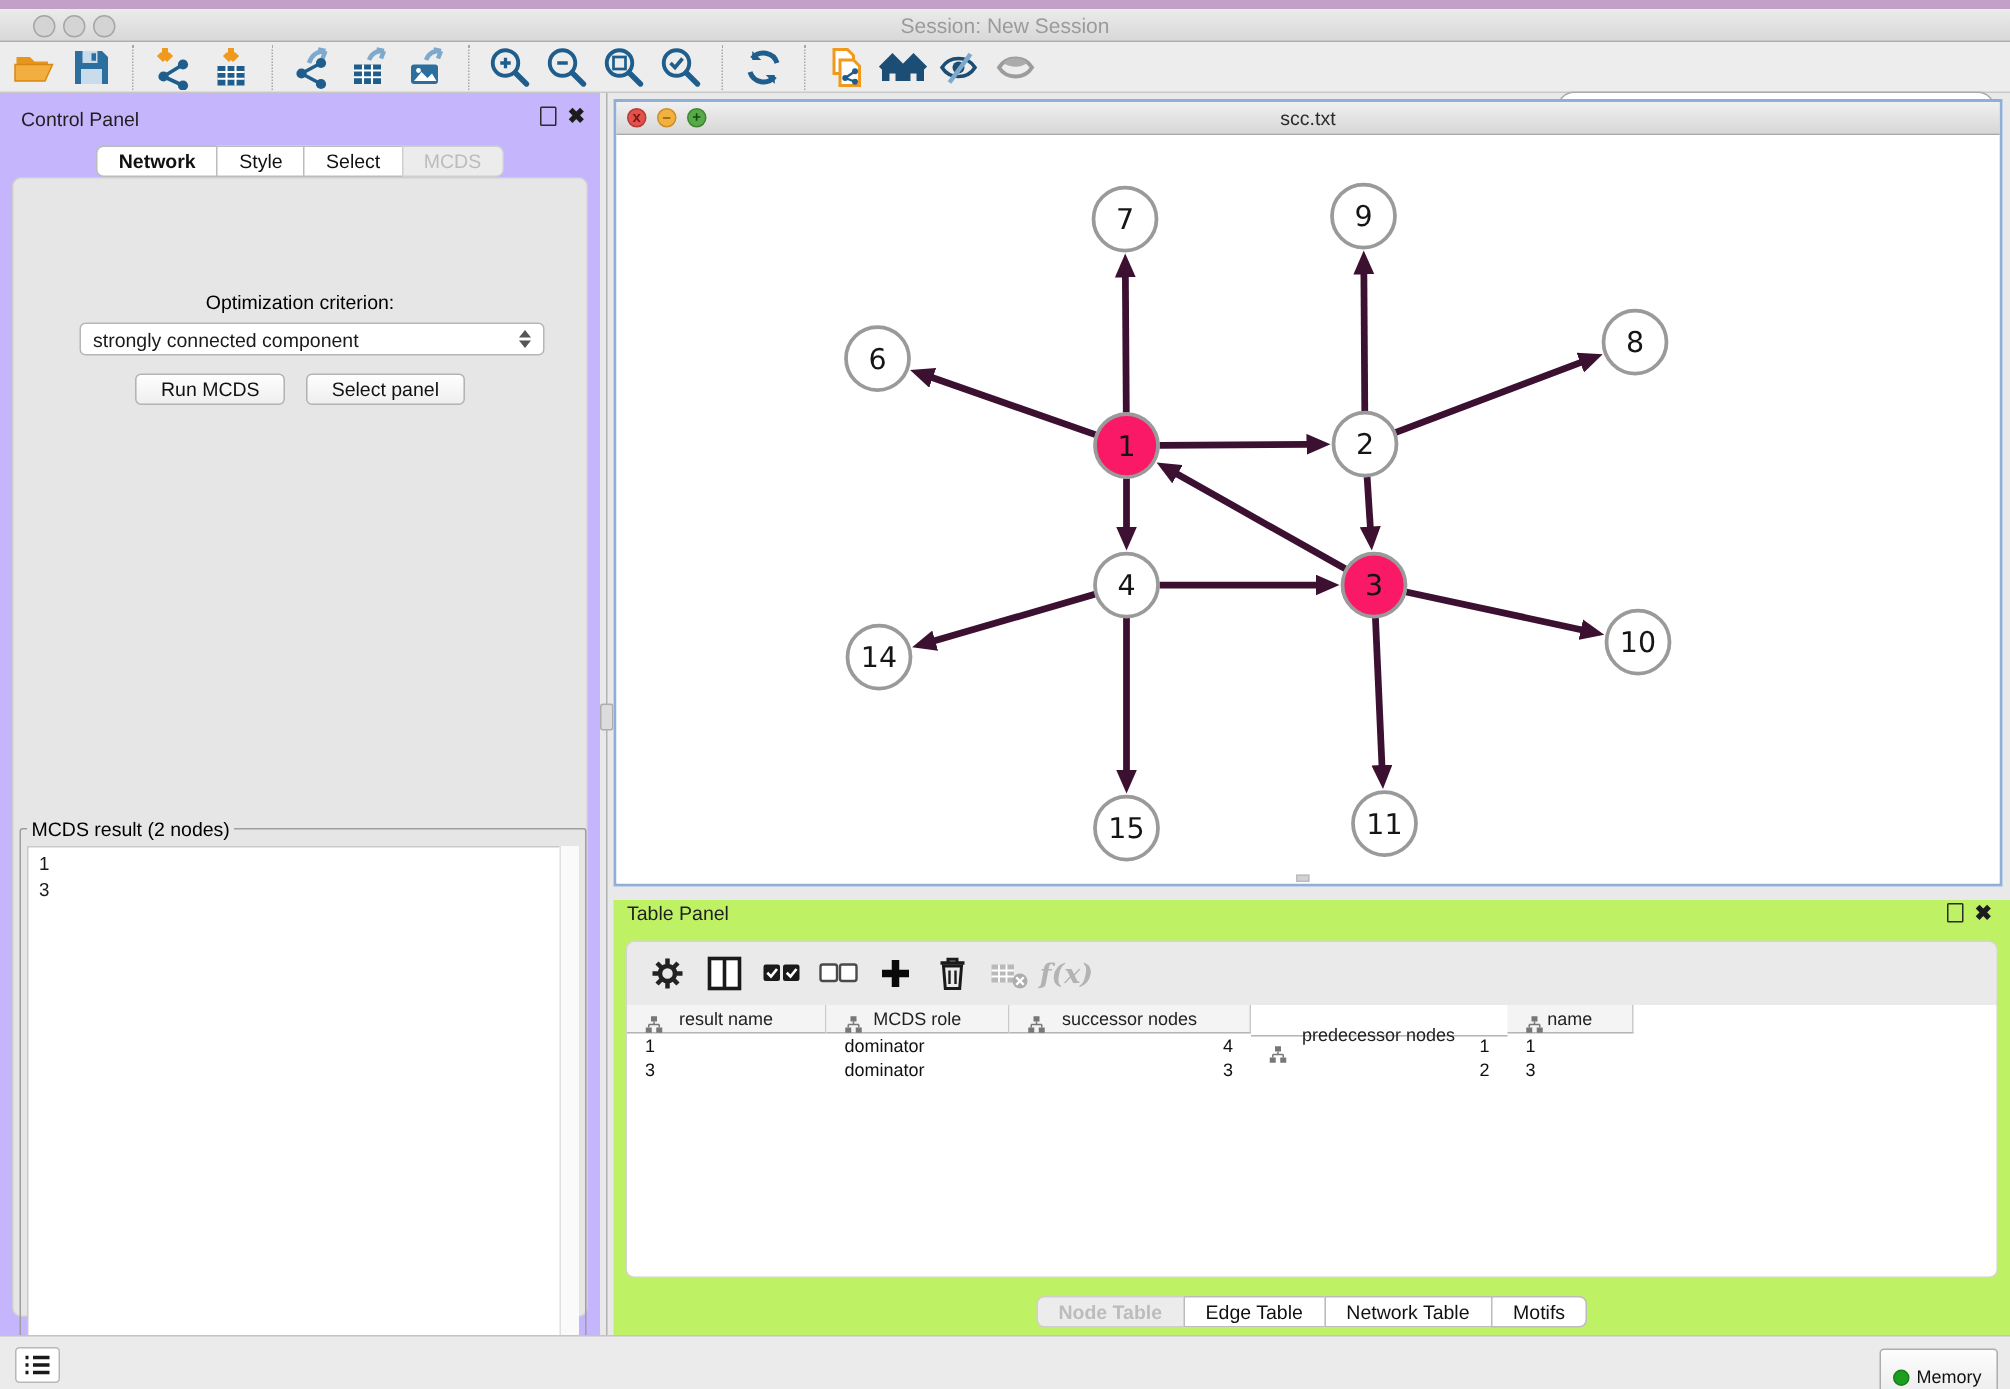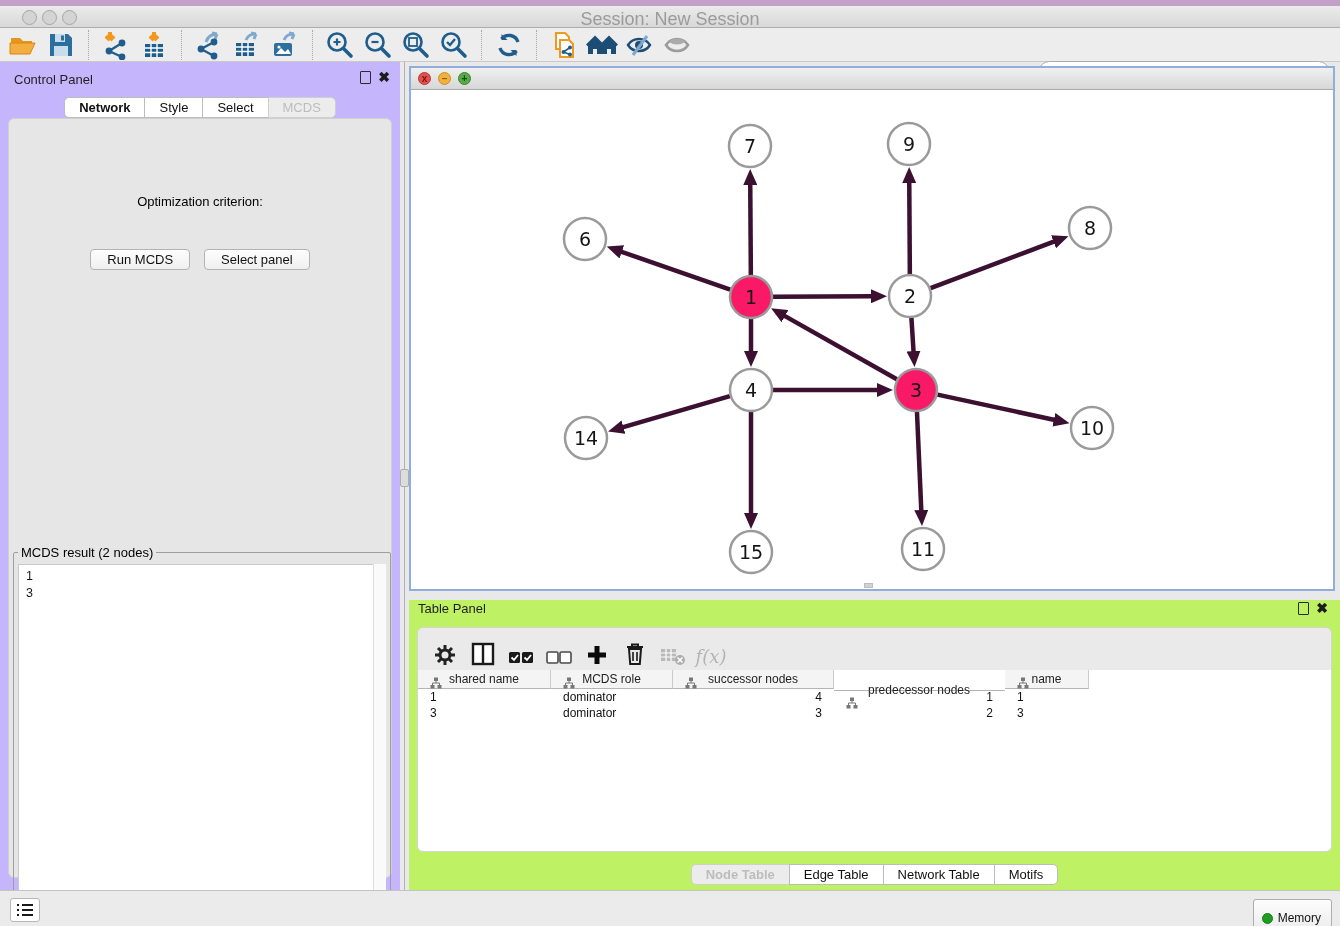--- a/index.html
+++ b/index.html
@@ -7,21 +7,21 @@
   body { font-family:"Liberation Sans", sans-serif; background:#E9E9E9; position:relative; font-size:13px; color:#1a1a1a; }
   .abs { position:absolute; }
 
   
   .top-strip { left:0; top:0; width:1340px; height:6px; background:#C2A0C8; }
   .titlebar { left:0; top:6px; width:1340px; height:22px;
     background:linear-gradient(#EBEBEB,#D8D8D8); border-bottom:1px solid #ADADAD; }
   .traffic { position:absolute; top:4px; width:15px; height:15px; border-radius:50%;
     background:#D4D4D4; border:1px solid #A6A6A6; }
   .titlebar .t1{left:22px}.titlebar .t2{left:42px}.titlebar .t3{left:62px}
-  .title-text { position:absolute; left:0; right:0; top:3px; text-align:center; color:#9B9B9B; font-size:18px; }
+  .title-text { position:absolute; left:0; right:0; top:3px; text-align:center; color:#9B9B9B; font-size:14px; }
 
   
   .toolbar { left:0; top:28px; width:1340px; height:34px; background:#EDEDED;
     border-bottom:1px solid #C9C9C9; display:flex; align-items:center; padding-left:4px; }
   .tb-btn { width:38px; height:32px; display:flex; align-items:center; justify-content:center; }
   .tb-btn svg { display:block; }
   .tb-sep { width:1px; height:30px; margin:0 8px; border-left:1px dotted #A8A8A8; }
   .search-wrap { position:absolute; right:10px; top:33px; width:292px; height:23px;
     background:#fff; border:1px solid #ABABAB; border-radius:12px; display:flex; align-items:center; padding-left:7px; }
   .search-wrap input { border:none; outline:none; flex:1; height:18px; font-size:12px; background:transparent; }
@@ -76,21 +76,21 @@
   .nt-max { left:47px; background:#58A948; border:1px solid #3F8532; color:#0E4D0E; }
   .net-title { position:absolute; left:0; right:0; top:3px; text-align:center; font-size:13px; color:#2A2A2A; }
   .net-canvas { position:absolute; left:0; top:22px; width:922px; height:499px; background:#fff; }
   .net-grip { position:absolute; left:453px; bottom:1px; width:9px; height:5px; background:#D2D2D2; border:1px solid #BDBDBD; }
 
   
   .table-panel { left:409px; top:600px; width:931px; height:290px; background:#bef264; }
   .tp-inner { position:absolute; left:8px; top:27px; width:915px; height:225px;
     background:#EAEAEA; border:1px solid #D4D4D4; border-radius:6px; overflow:hidden; }
   .tp-toolbar { position:absolute; left:0; top:0; right:0; height:42px; display:flex; align-items:center; padding-left:8px; }
-  .tp-btn { width:38px; height:36px; display:flex; align-items:flex-end; justify-content:center; }
+  .tp-btn { width:38px; height:36px; display:flex; align-items:center; justify-content:center;font-weight:bold; }
   .fx-label { font-family:"DejaVu Serif", serif; font-style:italic; font-size:18px; color:#B3B3B3; }
   .tp-table { position:absolute; left:0; top:42px; right:0; bottom:0; background:#fff; }
   .tp-head { display:flex; height:19px; }
   .th-cell { position:relative; background:#F4F4F4; border-right:1px solid #CBCBCB; border-bottom:1px solid #B5B5B5;
     font-size:12px; color:#222; display:flex; align-items:center; justify-content:center; }
   .th-cell svg { position:absolute; left:6px; top:4px; }
   .tp-row { display:flex; height:16px; font-size:12px; color:#111; }
   .td-cell { padding:1px 12px 0 12px; }
 
   .tp-tabs { position:absolute; left:0; right:0; top:264px; display:flex; justify-content:center; }
@@ -257,20 +257,27 @@
     <span class="close-ico">✖</span>
   </div>
   <div class="cp-tabs">
       <div class="tab">Network</div>
       <div class="tab">Style</div>
       <div class="tab">Select</div>
       <div class="tab active">MCDS</div>
     </div>
   <div class="cp-body">
     <div class="opt-label">Optimization criterion:</div>
+    <div class="dropdown">
+      <span class="dd-val">strongly connected component</span>
+      <span class="dd-arrows">
+          <i class="dd-up"></i>
+          <i class="dd-down"></i>
+        </span>
+    </div>
     <div class="cp-buttons">
       <div class="btn">Run MCDS</div>
       <div class="btn">Select panel</div>
     </div>
     <fieldset class="result-fieldset">
       <legend>MCDS result (2 nodes)</legend>
       <div class="result-text">1
 3</div>
       <div class="result-scroll"></div>
     </fieldset>
@@ -280,20 +287,21 @@
 <div class="abs v-splitter">
   <div class="line"></div>
   <div class="handle"></div>
 </div>
 
 <div class="abs net-window">
   <div class="net-titlebar">
     <span class="nt-btn nt-close">x</span>
     <span class="nt-btn nt-min">–</span>
     <span class="nt-btn nt-max">+</span>
+    <div class="net-title">scc.txt</div>
   </div>
   <div class="net-canvas">
     <svg id="graph-svg" width="922" height="499">
         <defs>
           <marker id="arrow" markerUnits="userSpaceOnUse" markerWidth="17" markerHeight="14" refX="1" refY="7" orient="auto">
             <path d="M0,0 L16,7 L0,14 Z" fill="#3B1031"></path>
           </marker>
         </defs>
         <line x1="339.85430783059013" y1="185.00048241911261" x2="339.25165011079883" y2="93.99916673062364" stroke="#3B1031" stroke-width="4.5" marker-end="url(#arrow)"></line>
         <line x1="319.23121807335133" y1="199.7434376400866" x2="209.87335060057495" y2="161.5340622580322" stroke="#3B1031" stroke-width="4.5" marker-end="url(#arrow)"></line>
@@ -425,21 +433,21 @@
       <div class="tp-head">
           <div class="th-cell" style="width: 133px;">
             <span style="position: absolute; left: 6px; top: 3px;">
               <svg width="12" height="12" viewBox="0 0 12 12">
                 <rect x="4" y="0.5" width="4" height="3.5" fill="#777"></rect>
                 <path d="M6 4 v2 M2.5 6 h7 M2.5 6 v2 M9.5 6 v2" stroke="#777" stroke-width="1" fill="none"></path>
                 <rect x="0.5" y="8" width="4" height="3.5" fill="#777"></rect>
                 <rect x="7.5" y="8" width="4" height="3.5" fill="#777"></rect>
               </svg>
             </span>
-            <span>shared name</span>
+            <span>result name</span>
           </div>
           <div class="th-cell" style="width: 122px;">
             <span style="position: absolute; left: 6px; top: 3px;">
               <svg width="12" height="12" viewBox="0 0 12 12">
                 <rect x="4" y="0.5" width="4" height="3.5" fill="#777"></rect>
                 <path d="M6 4 v2 M2.5 6 h7 M2.5 6 v2 M9.5 6 v2" stroke="#777" stroke-width="1" fill="none"></path>
                 <rect x="0.5" y="8" width="4" height="3.5" fill="#777"></rect>
                 <rect x="7.5" y="8" width="4" height="3.5" fill="#777"></rect>
               </svg>
             </span>

